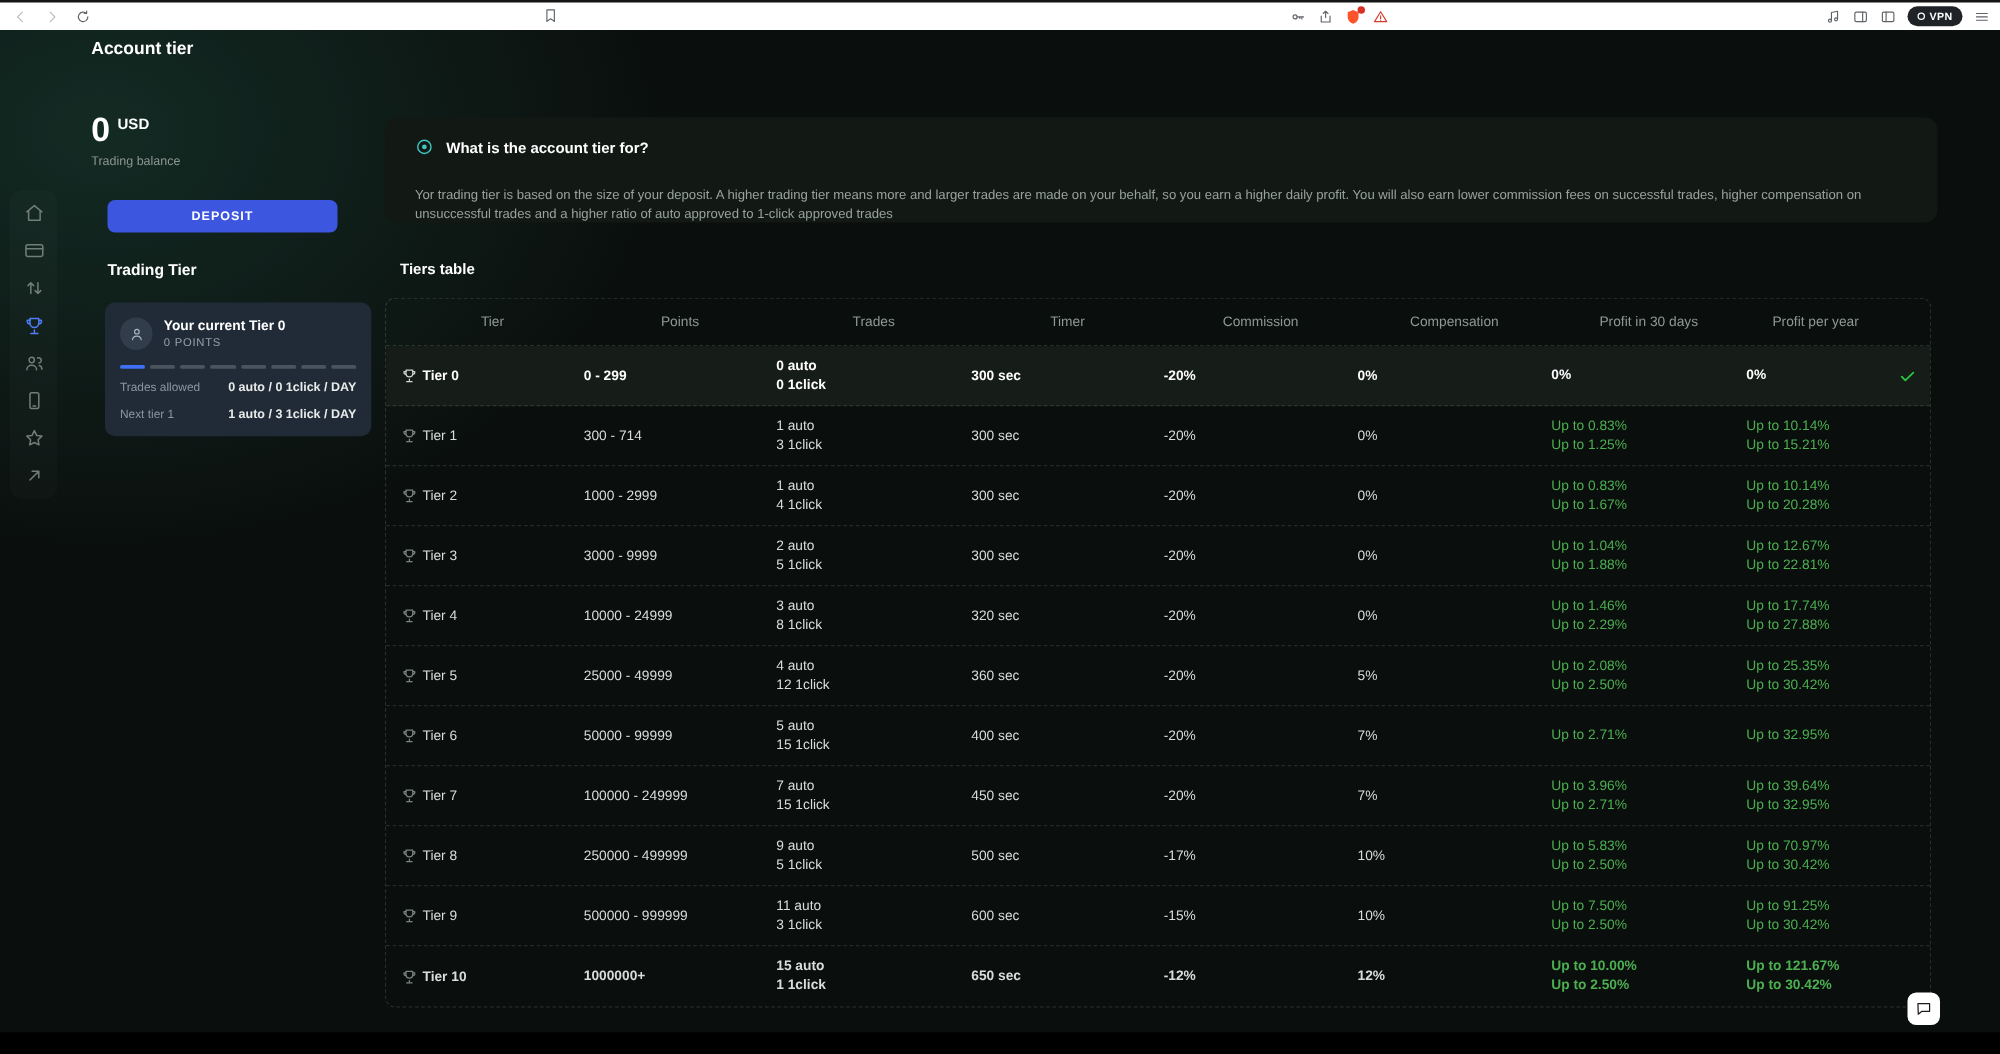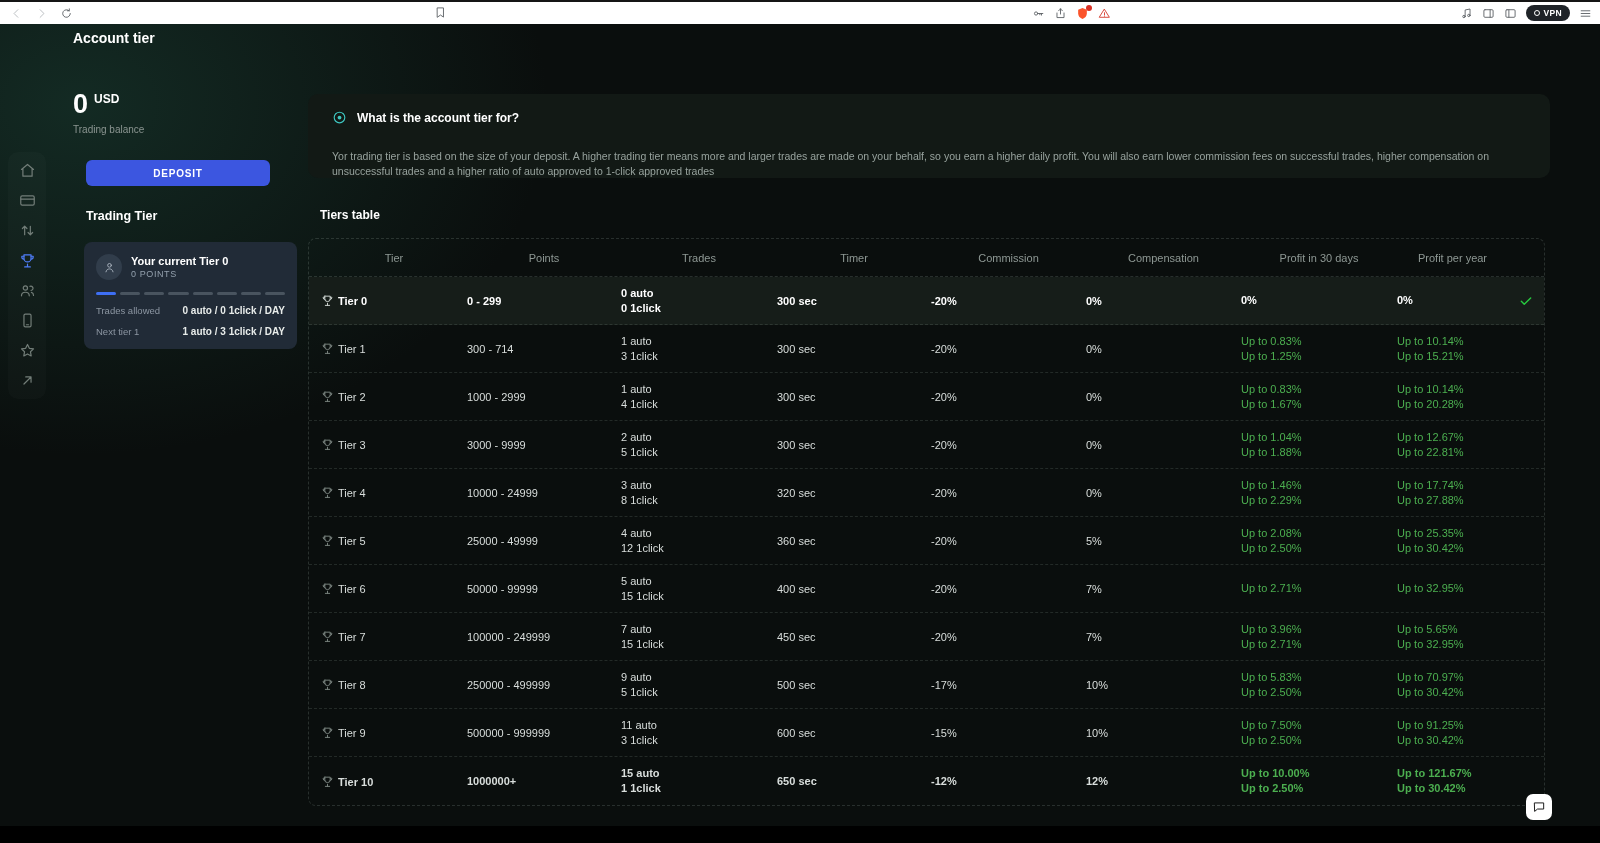--- a/index.html
+++ b/index.html
@@ -510,21 +510,21 @@
               <div>15 1click</div>
             </div>
             <div class="cell">450 sec</div>
             <div class="cell">-20%</div>
             <div class="cell">7%</div>
             <div class="cell two green">
               <div>Up to 3.96%</div>
               <div>Up to 2.71%</div>
             </div>
             <div class="cell two green">
-              <div>Up to 5.65%</div>
+              <div>Up to 39.64%</div>
               <div>Up to 32.95%</div>
             </div>
             <div class="cell check"></div>
           </div>
           <div class="trow tgrid">
             <div class="cell name">
               <span class="trophy">
                 <svg viewBox="0 0 24 24" width="13" height="13" fill="none" stroke="currentColor" stroke-width="1.8" stroke-linecap="round" stroke-linejoin="round">
                   <path d="M8 21h8M12 17v4M7 4h10v5a5 5 0 0 1-10 0V4z"></path>
                   <path d="M7 6H4v1a3 3 0 0 0 3 3M17 6h3v1a3 3 0 0 1-3 3"></path>

